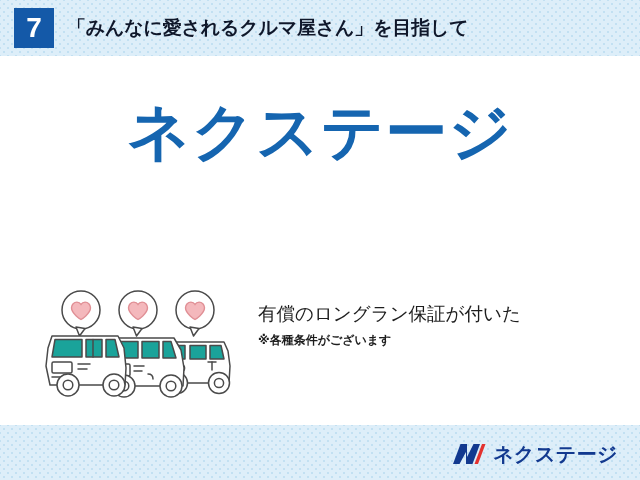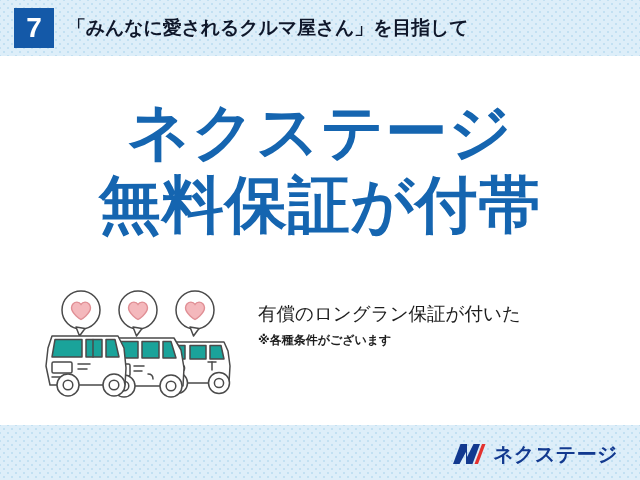--- a/index.html
+++ b/index.html
@@ -155,21 +155,20 @@
 <div id="banner">
 
   <div id="header-band" class="dot-band"></div>
   <div id="header-inner">
     <div id="badge">7</div>
     <div id="header-title">「みんなに愛されるクルマ屋さん」を目指して</div>
   </div>
 
   <div id="headline">
     <div class="line">ネクステージ</div>
-    <div class="line">無料保証が付帯</div>
   </div>
 
   <div id="midsection">
 
     <div id="illustration">
       <svg viewBox="0 0 210 112" width="210" height="112">
 
         <g fill="none" stroke="#4a4a4a" stroke-width="1.5">
           <circle cx="43" cy="22" r="19" fill="#ffffff"></circle>
           <path d="M38 39 L41.5 48 L47 40.5 Z" fill="#ffffff" stroke-linejoin="round"></path>

